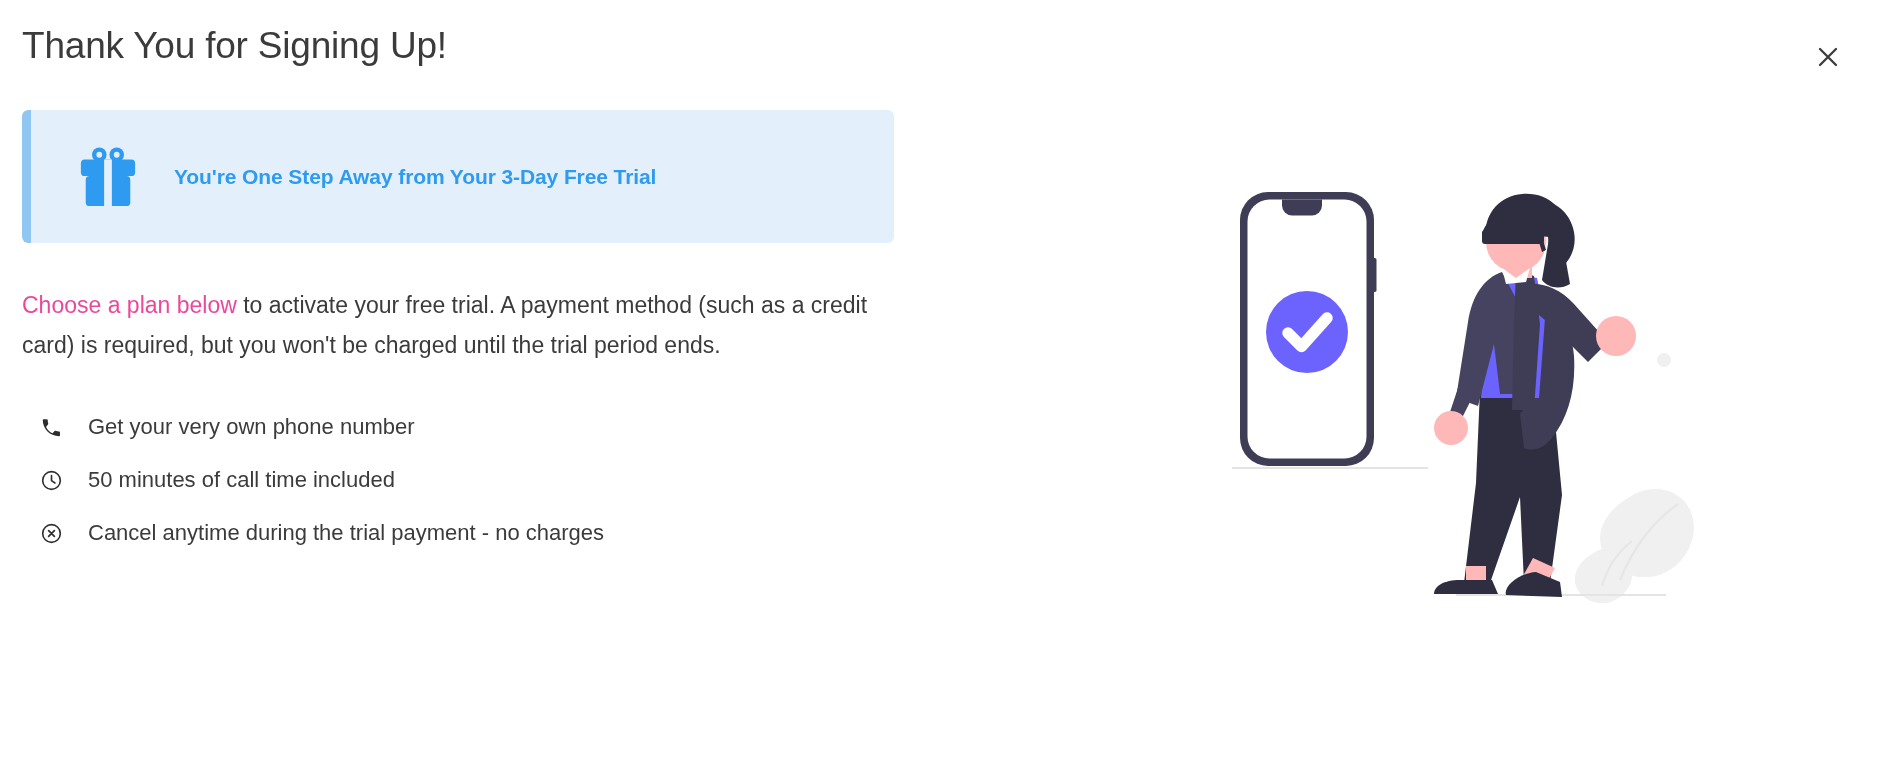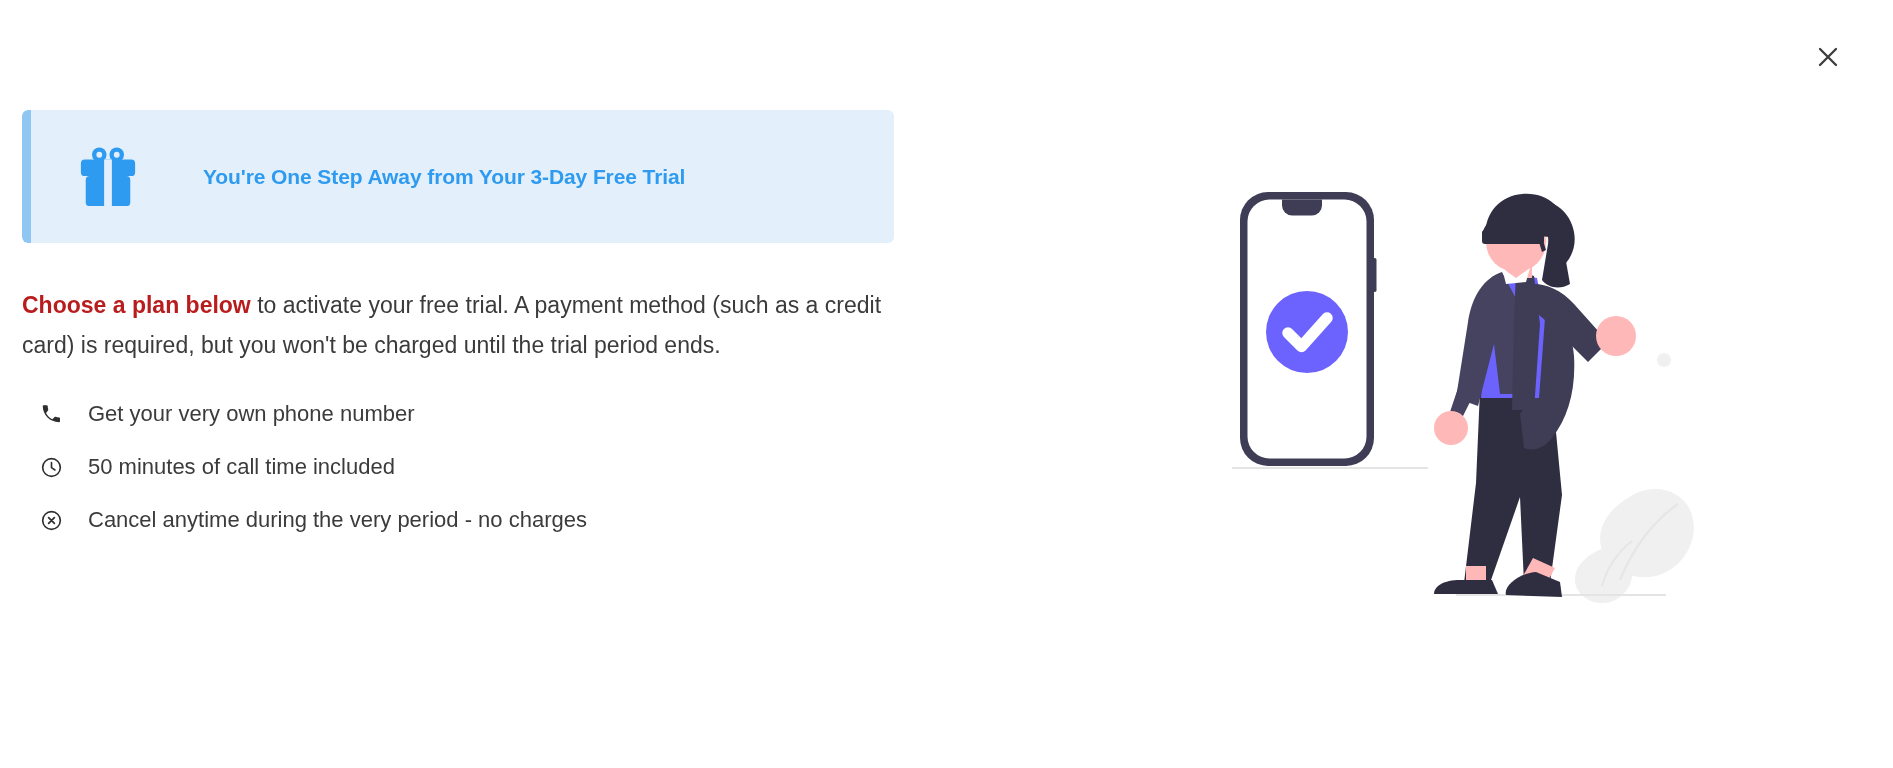--- a/index.html
+++ b/index.html
@@ -74,45 +74,45 @@
     border-top-left-radius: 6px;
     border-bottom-left-radius: 6px;
   }
   .gift-icon {
     margin-left: 55px;
     width: 62px;
     height: 62px;
     flex: 0 0 auto;
   }
   .banner-text {
-    margin-left: 64px;
+    margin-left: 35px;
     font-size: 21px;
     font-weight: bold;
     color: #2e9bf0;
     letter-spacing: -0.1px;
   }
 
   
   .intro-text {
     margin-top: 42px;
     width: 880px;
     font-size: 23px;
     line-height: 40px;
     color: #3b3b3b;
   }
-  .intro-text b { font-weight: bold; color: #b91c1c; }
+  .intro-text b { font-weight: normal; color: #ec4899; }
 
   
   .feature-list {
     margin-top: 36px;
     list-style: none;
   }
   .feature-item {
     display: flex;
-    align-items: flex-start;
+    align-items: center;
     height: 53px;
   }
   .feature-item .f-icon {
     width: 30px;
     height: 26px;
     margin-left: 14px;
     margin-right: 22px;
     flex: 0 0 auto;
     display: flex;
     align-items: center;
@@ -133,20 +133,21 @@
     width: 520px;
     height: 460px;
   }
   .illustration svg { display: block; width: 100%; height: 100%; }
 </style>
 </head>
 <body>
 
 <div class="modal">
 
+  <h1 class="page-title">Thank You for Signing Up!</h1>
 
   <button class="close-btn" aria-label="Close">
     <span>
       <svg width="26" height="26" viewBox="0 0 26 26" fill="none" xmlns="http://www.w3.org/2000/svg">
         <path d="M5 5 L21 21 M21 5 L5 21" stroke="#3c3c3c" stroke-width="2.3" stroke-linecap="round"></path>
       </svg>
     </span>
   </button>
 
   <div class="left-col">
@@ -193,21 +194,21 @@
         </span>
         <span class="f-label">50 minutes of call time included</span>
       </li>
       <li class="feature-item">
         <span class="f-icon">
           <svg width="23" height="23" viewBox="0 0 24 24" fill="none" xmlns="http://www.w3.org/2000/svg">
             <circle cx="12" cy="12" r="9.2" stroke="#2e2e2e" stroke-width="1.7"></circle>
             <path d="M9 9l6 6M15 9l-6 6" stroke="#2e2e2e" stroke-width="1.8" stroke-linecap="round"></path>
           </svg>
         </span>
-        <span class="f-label">Cancel anytime during the very period - no charges</span>
+        <span class="f-label">Cancel anytime during the trial payment - no charges</span>
       </li>
     </ul>
   </div>
 
   <div class="illustration">
     <svg viewBox="0 0 520 460" xmlns="http://www.w3.org/2000/svg">
 
       <circle cx="324" cy="51" r="14" fill="#f0f0f0"></circle>
       <circle cx="275" cy="186" r="9" fill="#f0f0f0"></circle>
       <circle cx="434" cy="180" r="7" fill="#f0f0f0"></circle>

